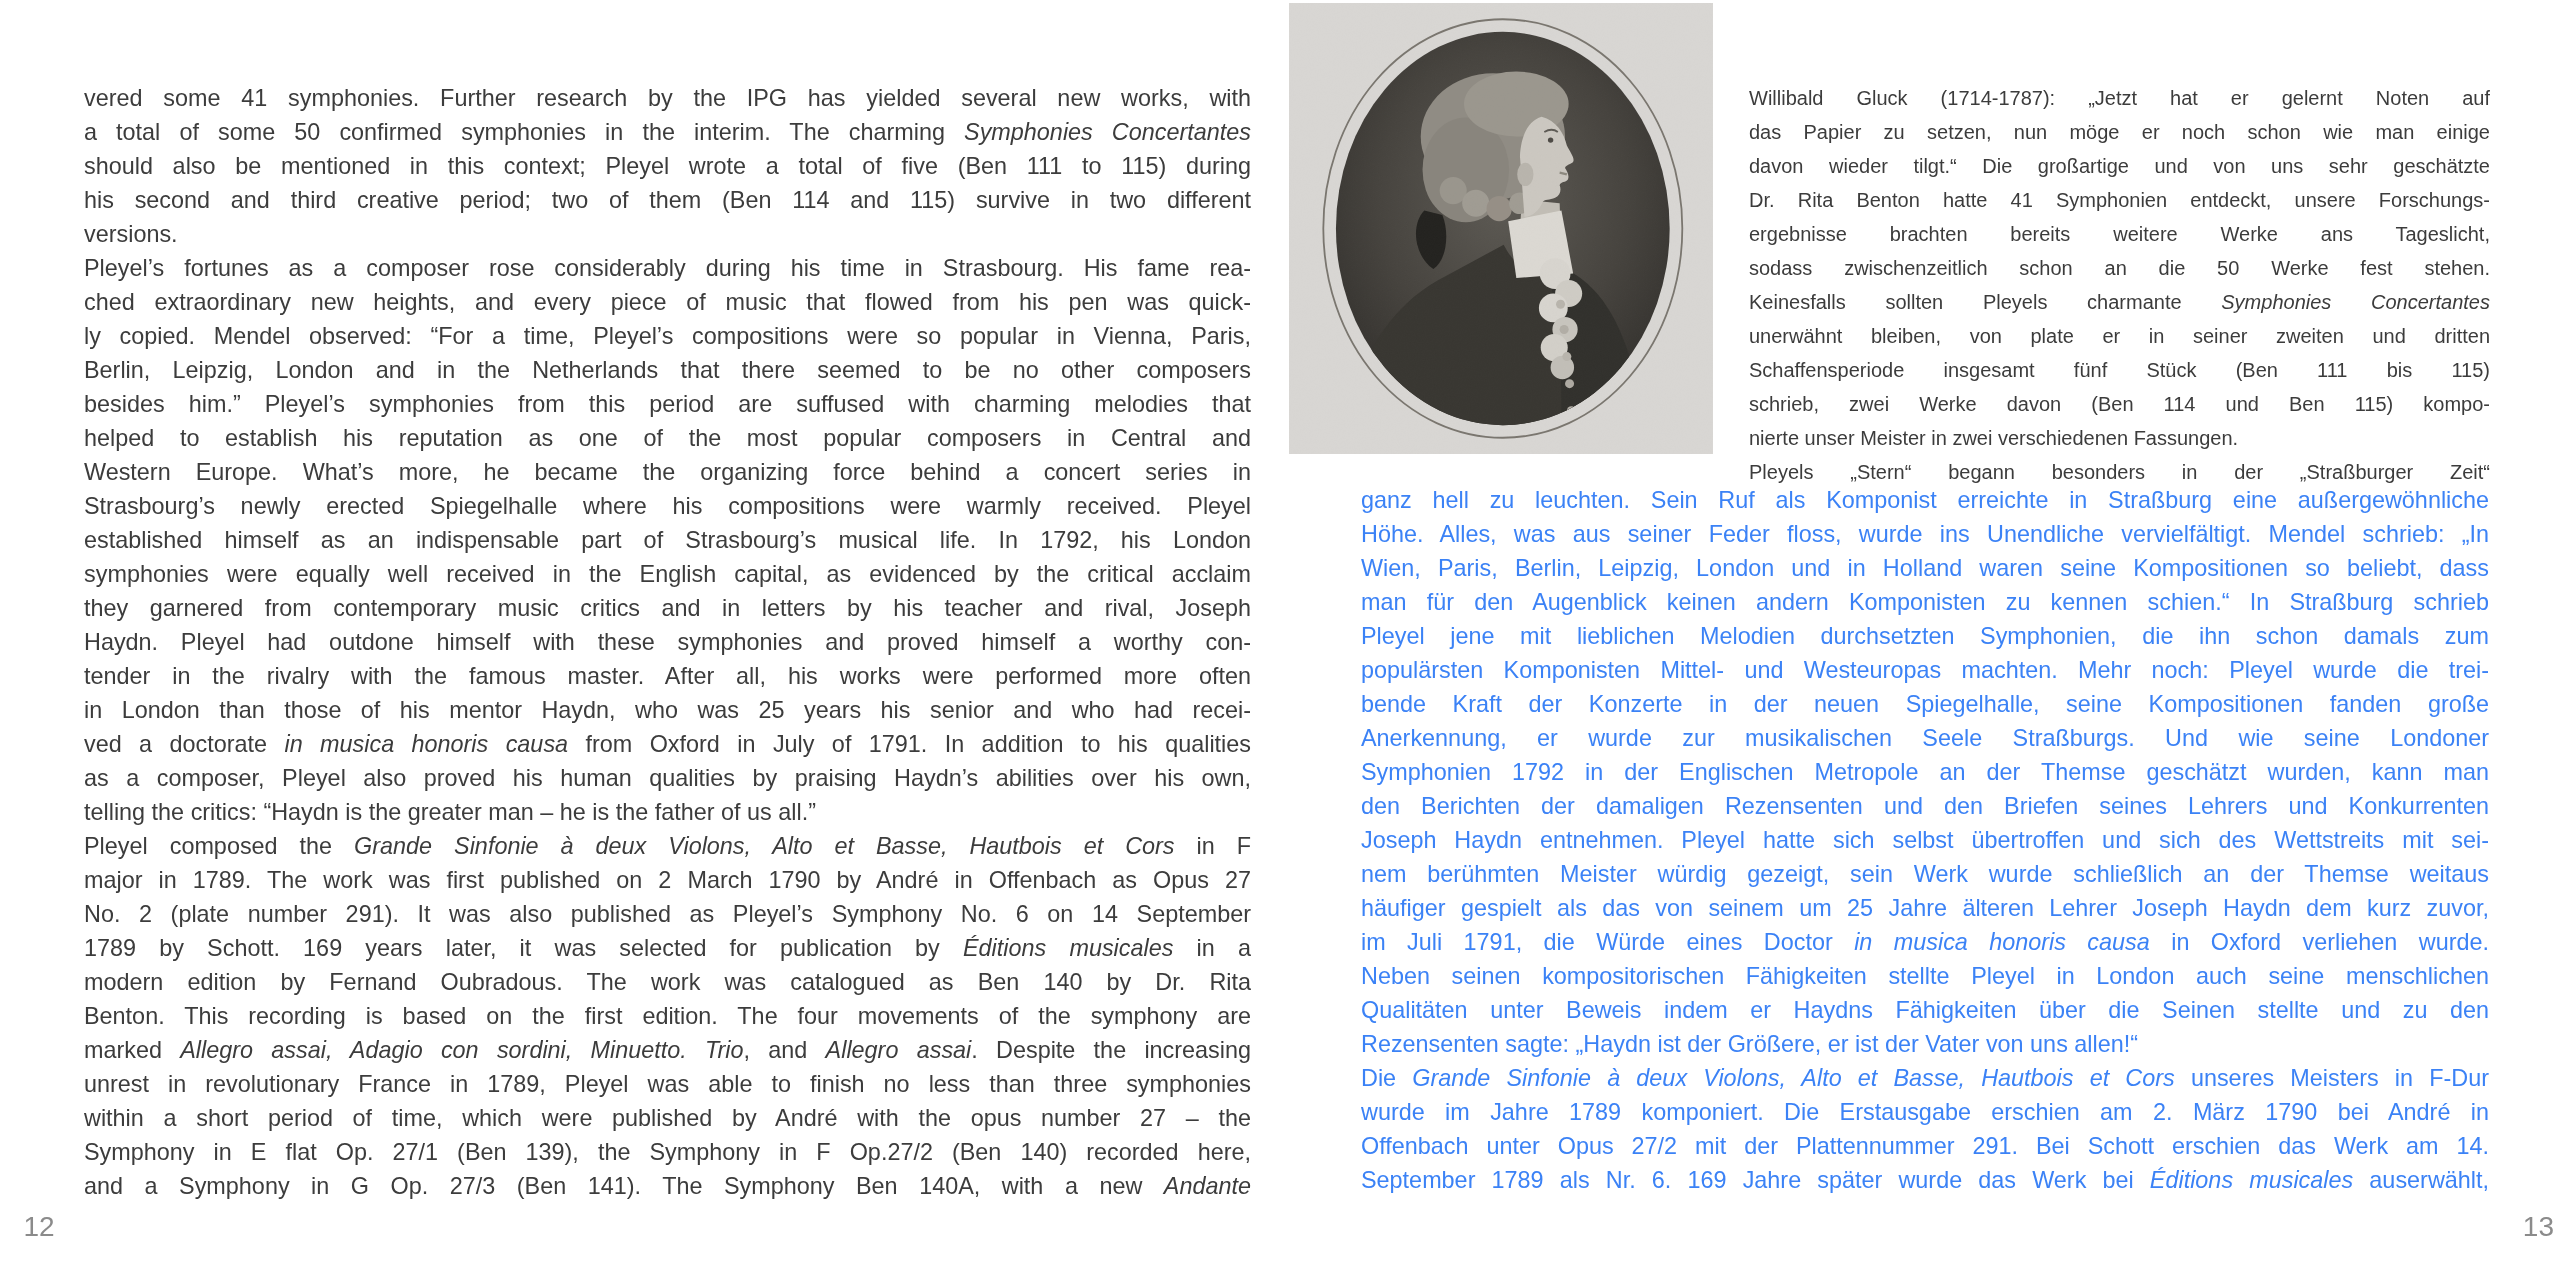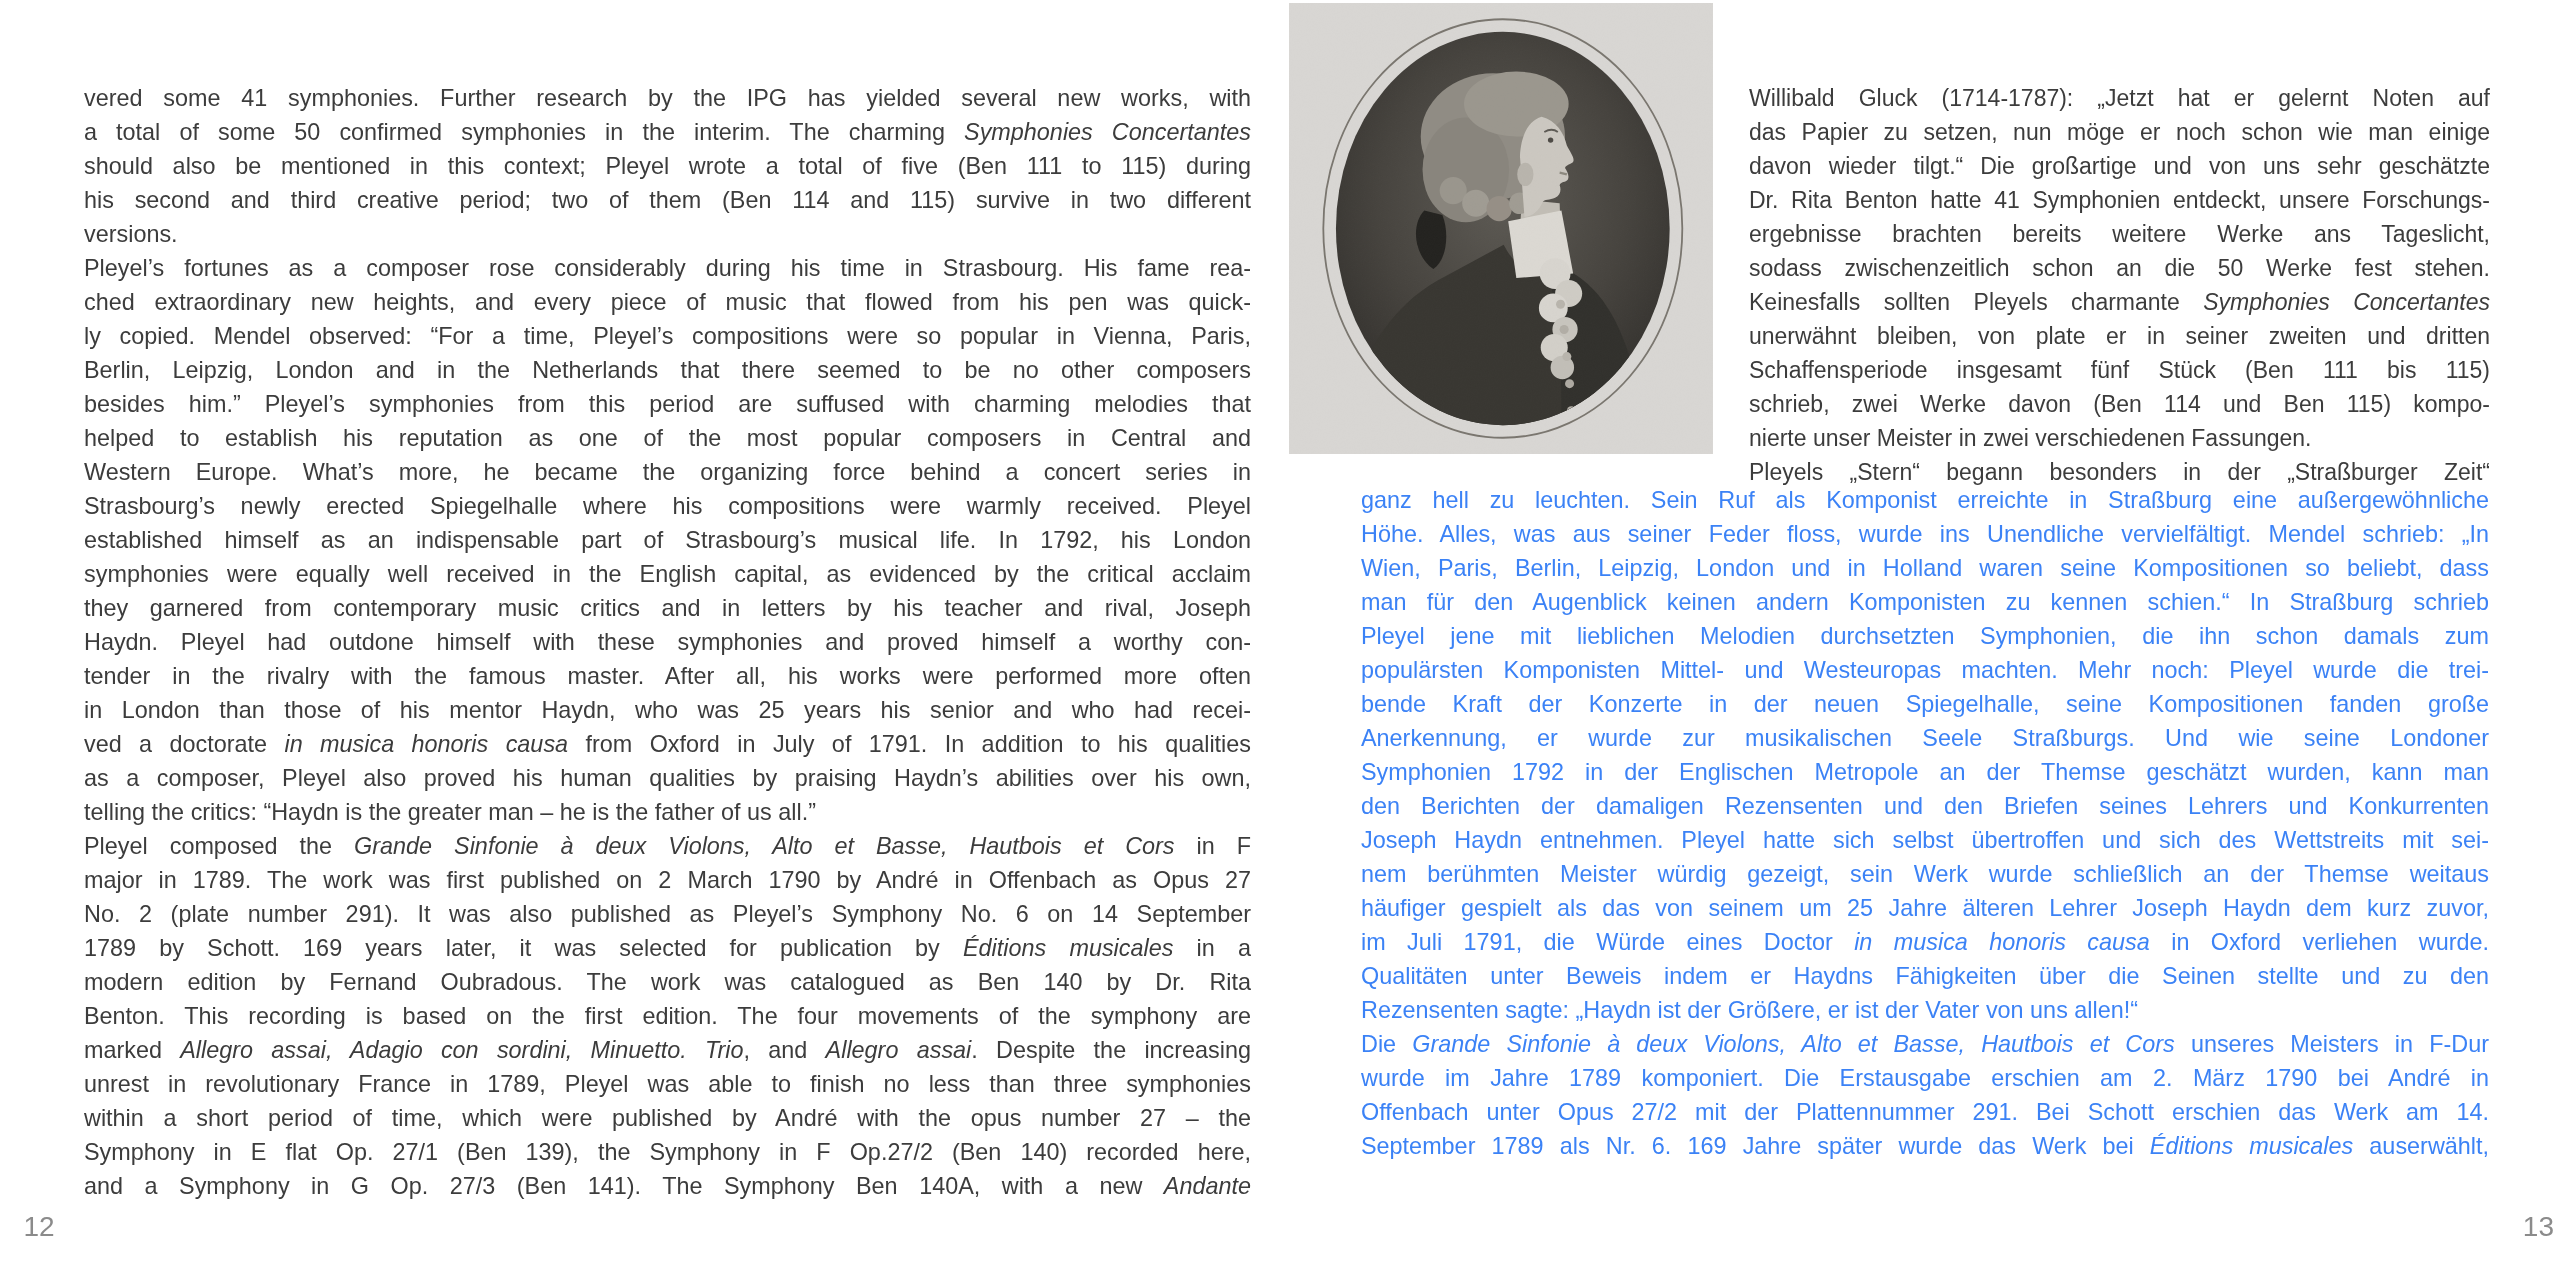--- a/index.html
+++ b/index.html
@@ -5,21 +5,21 @@
   html,body{margin:0;padding:0;background:#ffffff;}
   body{width:2576px;height:1277px;font-family:"Liberation Sans",sans-serif;}
   .spread{position:relative;width:2576px;height:1277px;background:#ffffff;overflow:hidden;}
   .column{position:absolute;color:#3c3c3c;}
   .line{height:34px;line-height:34px;font-size:23.4px;overflow:hidden;
         text-align:justify;text-align-last:justify;}
   .line i{font-style:italic;}
   .no-justify{text-align:left;text-align-last:left;}
   .col-left{left:84px;top:81px;width:1167px;}
   .col-narrow{left:1749px;top:81px;width:741px;}
-  .col-narrow .line{font-size:23px;}
+  .col-narrow .line{font-size:20px;}
   .col-full{left:1361px;top:483px;width:1128px;}
   .pagenum{position:absolute;color:#8b8b8b;font-size:28px;line-height:41px;}
   .pagenum-left{left:23.4px;top:1206px;}
   .pagenum-right{left:2464px;top:1206px;width:90px;text-align:right;}
   .portrait{position:absolute;left:1289px;top:2.7px;width:424px;height:451px;}
   .portrait svg{display:block;}
 </style>
 </head>
 <body>
 
@@ -149,20 +149,21 @@
         <div class="line"><span>Pleyel jene mit lieblichen Melodien durchsetzten Symphonien, die ihn schon damals zum</span></div>
         <div class="line"><span>populärsten Komponisten Mittel- und Westeuropas machten. Mehr noch: Pleyel wurde die trei-</span></div>
         <div class="line"><span>bende Kraft der Konzerte in der neuen Spiegelhalle, seine Kompositionen fanden große</span></div>
         <div class="line"><span>Anerkennung, er wurde zur musikalischen Seele Straßburgs. Und wie seine Londoner</span></div>
         <div class="line"><span>Symphonien 1792 in der Englischen Metropole an der Themse geschätzt wurden, kann man</span></div>
         <div class="line"><span>den Berichten der damaligen Rezensenten und den Briefen seines Lehrers und Konkurrenten</span></div>
         <div class="line"><span>Joseph Haydn entnehmen. Pleyel hatte sich selbst übertroffen und sich des Wettstreits mit sei-</span></div>
         <div class="line"><span>nem berühmten Meister würdig gezeigt, sein Werk wurde schließlich an der Themse weitaus</span></div>
         <div class="line"><span>häufiger gespielt als das von seinem um 25 Jahre älteren Lehrer Joseph Haydn dem kurz zuvor,</span></div>
         <div class="line"><span>im Juli 1791, die Würde eines Doctor </span><i>in musica honoris causa</i><span> in Oxford verliehen wurde.</span></div>
+        <div class="line"><span>Neben seinen kompositorischen Fähigkeiten stellte Pleyel in London auch seine menschlichen</span></div>
         <div class="line"><span>Qualitäten unter Beweis indem er Haydns Fähigkeiten über die Seinen stellte und zu den</span></div>
         <div class="line no-justify"><span>Rezensenten sagte: „Haydn ist der Größere, er ist der Vater von uns allen!“</span></div>
         <div class="line"><span>Die </span><i>Grande Sinfonie à deux Violons, Alto et Basse, Hautbois et Cors</i><span> unseres Meisters in F-Dur</span></div>
         <div class="line"><span>wurde im Jahre 1789 komponiert. Die Erstausgabe erschien am 2. März 1790 bei André in</span></div>
         <div class="line"><span>Offenbach unter Opus 27/2 mit der Plattennummer 291. Bei Schott erschien das Werk am 14.</span></div>
         <div class="line"><span>September 1789 als Nr. 6. 169 Jahre später wurde das Werk bei </span><i>Éditions musicales</i><span> auserwählt,</span></div>
       </div>
     <div class="pagenum pagenum-right" style="color: rgb(139, 139, 139);">13</div>
   </div>
 

